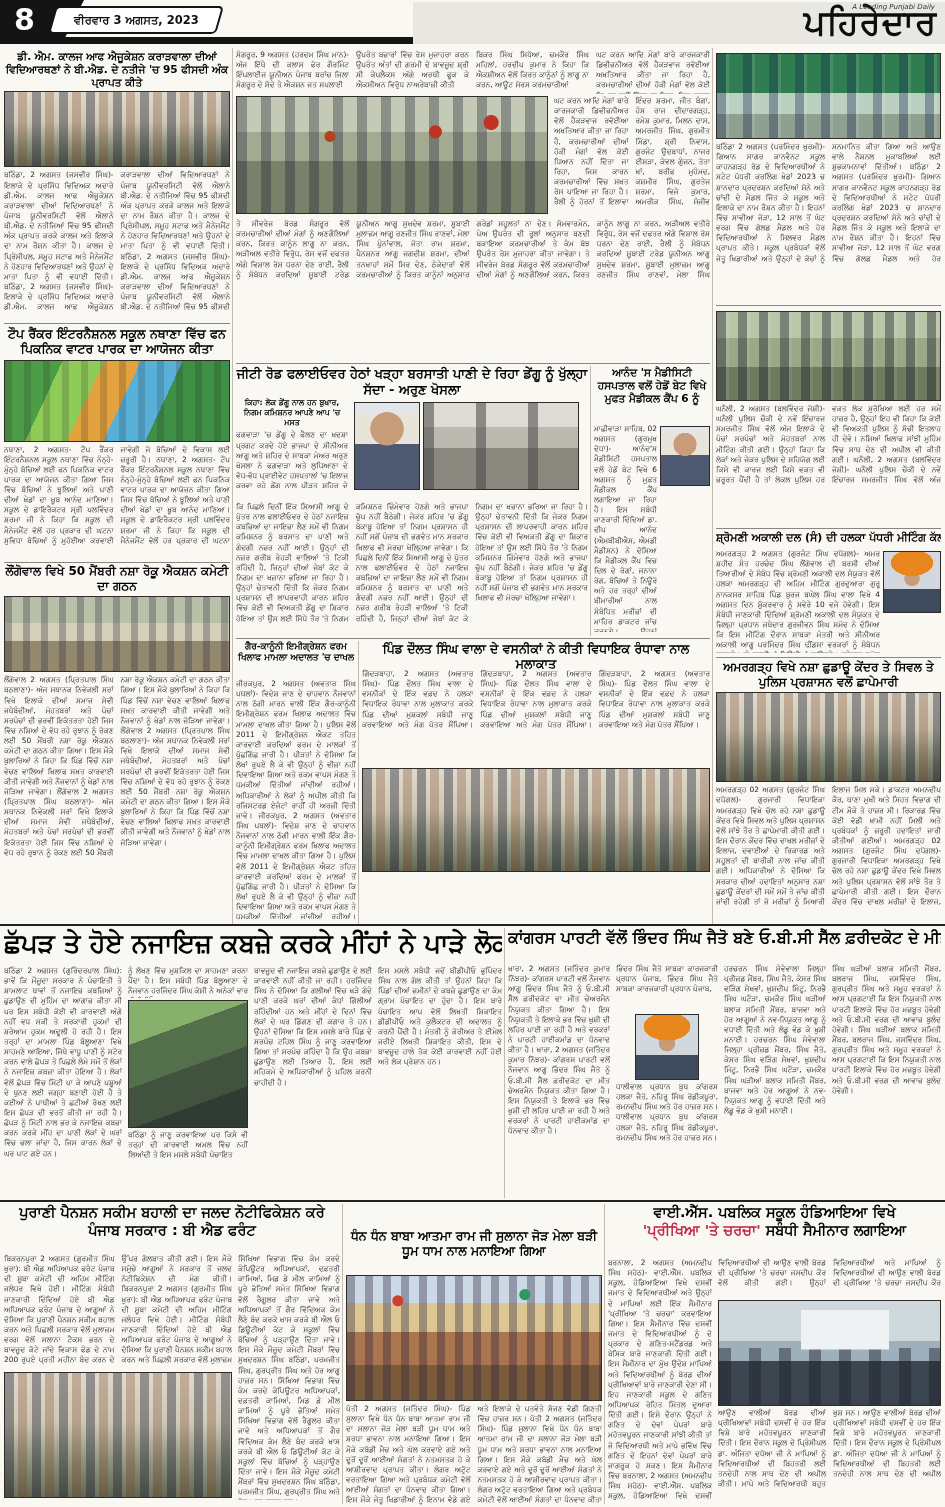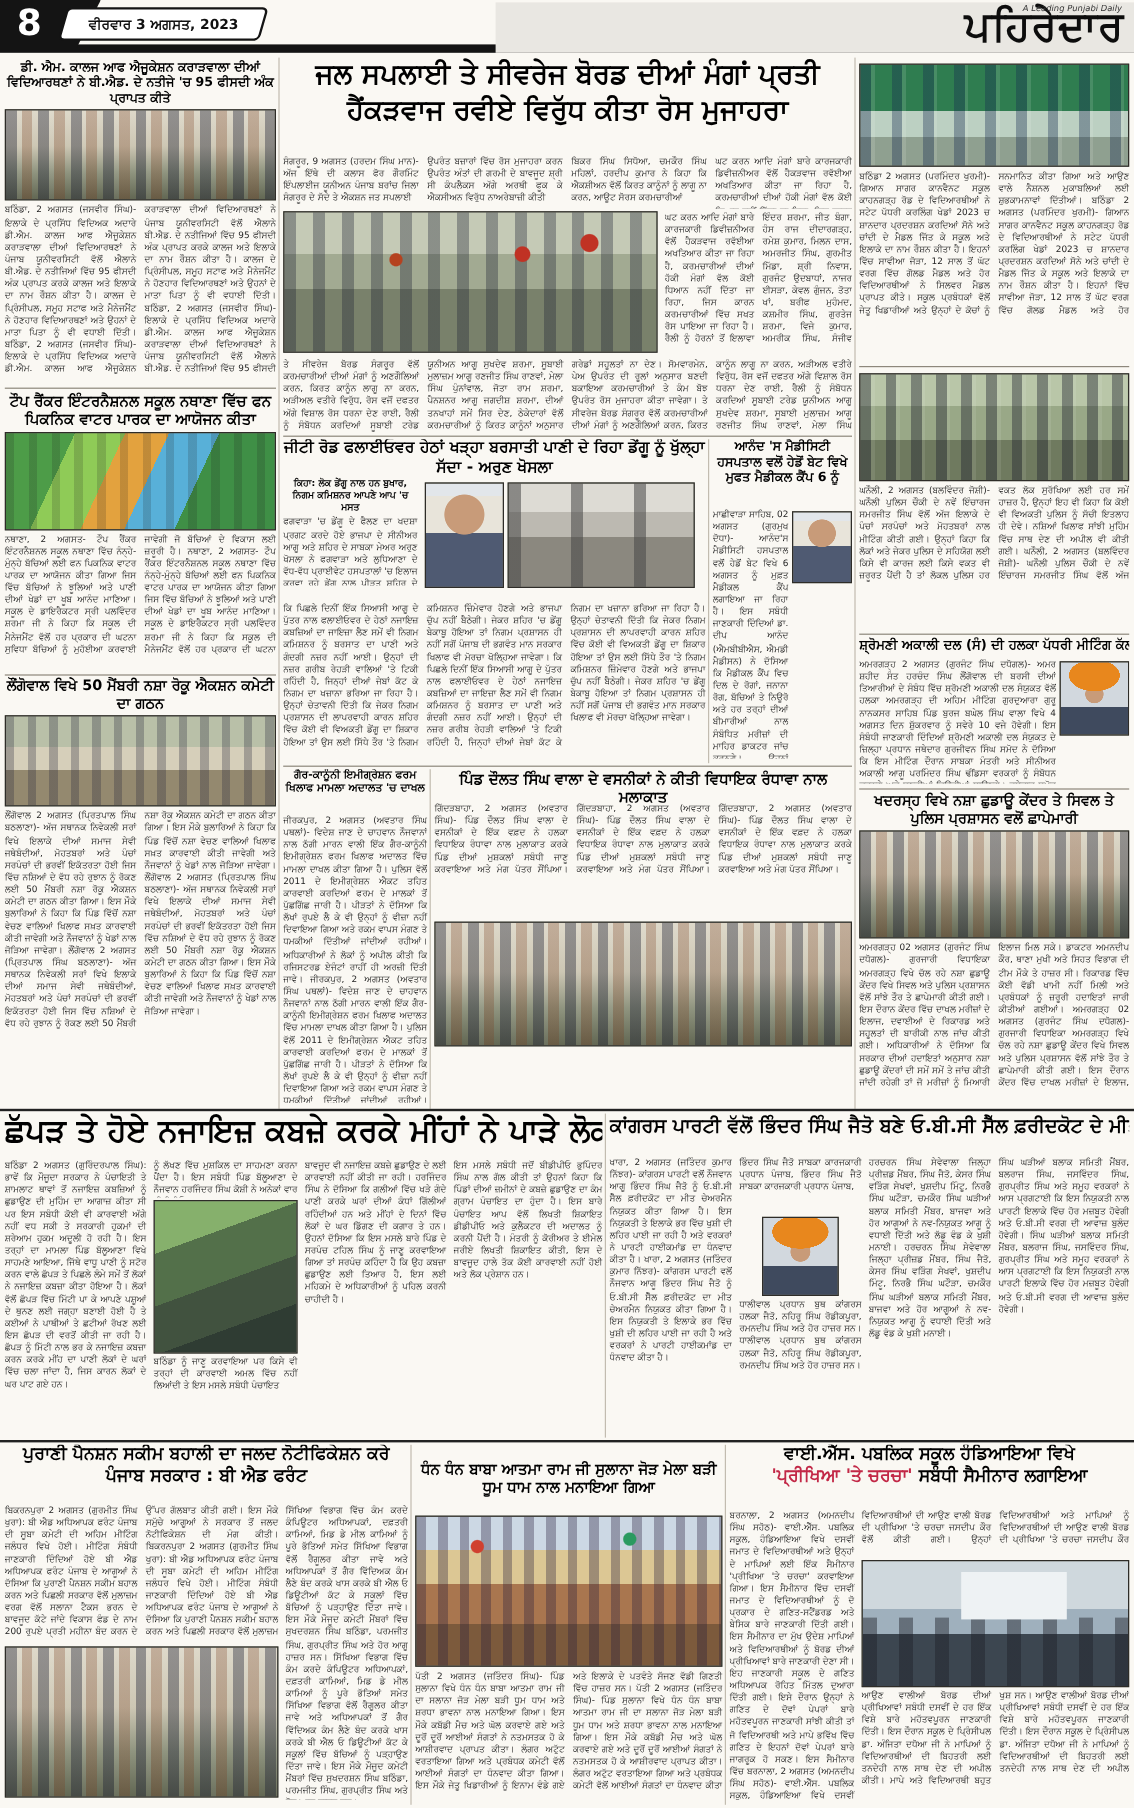--- a/index.html
+++ b/index.html
@@ -74,21 +74,20 @@
 
   <article class="a" style="left:4px;top:564px;width:226px;height:360px">
     <h2 class="h" style="font-size:12px">ਲੌਂਗੋਵਾਲ ਵਿਖੇ 50 ਮੈਂਬਰੀ ਨਸ਼ਾ ਰੋਕੂ ਐਕਸ਼ਨ ਕਮੇਟੀ ਦਾ ਗਠਨ</h2>
     <div class="ph ph-hall" style="height:76px;margin:3px 0"></div>
     <div class="bt c2" style="height:208px">ਲੌਂਗੋਵਾਲ 2 ਅਗਸਤ (ਪ੍ਰਿਤਪਾਲ ਸਿੰਘ ਬਠਲਾਣਾ)- ਅੱਜ ਸਥਾਨਕ ਨਿਵੇਕਲੀ ਸਰਾਂ ਵਿਖੇ ਇਲਾਕੇ ਦੀਆਂ ਸਮਾਜ ਸੇਵੀ ਜਥੇਬੰਦੀਆਂ, ਮੋਹਤਬਰਾਂ ਅਤੇ ਪੰਚਾਂ ਸਰਪੰਚਾਂ ਦੀ ਭਰਵੀਂ ਇਕੱਤਰਤਾ ਹੋਈ ਜਿਸ ਵਿੱਚ ਨਸ਼ਿਆਂ ਦੇ ਵੱਧ ਰਹੇ ਰੁਝਾਨ ਨੂੰ ਰੋਕਣ ਲਈ 50 ਮੈਂਬਰੀ ਨਸ਼ਾ ਰੋਕੂ ਐਕਸ਼ਨ ਕਮੇਟੀ ਦਾ ਗਠਨ ਕੀਤਾ ਗਿਆ। ਇਸ ਮੌਕੇ ਬੁਲਾਰਿਆਂ ਨੇ ਕਿਹਾ ਕਿ ਪਿੰਡ ਵਿੱਚੋਂ ਨਸ਼ਾ ਵੇਚਣ ਵਾਲਿਆਂ ਖਿਲਾਫ ਸਖ਼ਤ ਕਾਰਵਾਈ ਕੀਤੀ ਜਾਵੇਗੀ ਅਤੇ ਨੌਜਵਾਨਾਂ ਨੂੰ ਖੇਡਾਂ ਨਾਲ ਜੋੜਿਆ ਜਾਵੇਗਾ। ਲੌਂਗੋਵਾਲ 2 ਅਗਸਤ (ਪ੍ਰਿਤਪਾਲ ਸਿੰਘ ਬਠਲਾਣਾ)- ਅੱਜ ਸਥਾਨਕ ਨਿਵੇਕਲੀ ਸਰਾਂ ਵਿਖੇ ਇਲਾਕੇ ਦੀਆਂ ਸਮਾਜ ਸੇਵੀ ਜਥੇਬੰਦੀਆਂ, ਮੋਹਤਬਰਾਂ ਅਤੇ ਪੰਚਾਂ ਸਰਪੰਚਾਂ ਦੀ ਭਰਵੀਂ ਇਕੱਤਰਤਾ ਹੋਈ ਜਿਸ ਵਿੱਚ ਨਸ਼ਿਆਂ ਦੇ ਵੱਧ ਰਹੇ ਰੁਝਾਨ ਨੂੰ ਰੋਕਣ ਲਈ 50 ਮੈਂਬਰੀ ਨਸ਼ਾ ਰੋਕੂ ਐਕਸ਼ਨ ਕਮੇਟੀ ਦਾ ਗਠਨ ਕੀਤਾ ਗਿਆ। ਇਸ ਮੌਕੇ ਬੁਲਾਰਿਆਂ ਨੇ ਕਿਹਾ ਕਿ ਪਿੰਡ ਵਿੱਚੋਂ ਨਸ਼ਾ ਵੇਚਣ ਵਾਲਿਆਂ ਖਿਲਾਫ ਸਖ਼ਤ ਕਾਰਵਾਈ ਕੀਤੀ ਜਾਵੇਗੀ ਅਤੇ ਨੌਜਵਾਨਾਂ ਨੂੰ ਖੇਡਾਂ ਨਾਲ ਜੋੜਿਆ ਜਾਵੇਗਾ। ਲੌਂਗੋਵਾਲ 2 ਅਗਸਤ (ਪ੍ਰਿਤਪਾਲ ਸਿੰਘ ਬਠਲਾਣਾ)- ਅੱਜ ਸਥਾਨਕ ਨਿਵੇਕਲੀ ਸਰਾਂ ਵਿਖੇ ਇਲਾਕੇ ਦੀਆਂ ਸਮਾਜ ਸੇਵੀ ਜਥੇਬੰਦੀਆਂ, ਮੋਹਤਬਰਾਂ ਅਤੇ ਪੰਚਾਂ ਸਰਪੰਚਾਂ ਦੀ ਭਰਵੀਂ ਇਕੱਤਰਤਾ ਹੋਈ ਜਿਸ ਵਿੱਚ ਨਸ਼ਿਆਂ ਦੇ ਵੱਧ ਰਹੇ ਰੁਝਾਨ ਨੂੰ ਰੋਕਣ ਲਈ 50 ਮੈਂਬਰੀ ਨਸ਼ਾ ਰੋਕੂ ਐਕਸ਼ਨ ਕਮੇਟੀ ਦਾ ਗਠਨ ਕੀਤਾ ਗਿਆ। ਇਸ ਮੌਕੇ ਬੁਲਾਰਿਆਂ ਨੇ ਕਿਹਾ ਕਿ ਪਿੰਡ ਵਿੱਚੋਂ ਨਸ਼ਾ ਵੇਚਣ ਵਾਲਿਆਂ ਖਿਲਾਫ ਸਖ਼ਤ ਕਾਰਵਾਈ ਕੀਤੀ ਜਾਵੇਗੀ ਅਤੇ ਨੌਜਵਾਨਾਂ ਨੂੰ ਖੇਡਾਂ ਨਾਲ ਜੋੜਿਆ ਜਾਵੇਗਾ।</div>
   </article>
 
   <div class="vr" style="left:232px;top:48px;height:876px"></div>
 
   <article class="a" style="left:236px;top:48px;width:474px;height:314px">
-    <h1 class="h" style="font-size:23px;line-height:1.3;height:80px">ਜਲ ਸਪਲਾਈ ਤੇ ਸੀਵਰੇਜ ਬੋਰਡ ਦੀਆਂ ਮੰਗਾਂ ਪ੍ਰਤੀ ਹੈਂਕੜਵਾਜ ਰਵੀਏ ਵਿਰੁੱਧ ਕੀਤਾ ਰੋਸ ਮੁਜਾਹਰਾ</h1>
     <div class="row" style="height:44px;gap:7px;margin-top:2px">
       <div class="bt" style="width:113px">ਸੰਗਰੂਰ, 9 ਅਗਸਤ (ਹਰਦਮ ਸਿੰਘ ਮਾਨ)- ਅੱਜ ਇੱਥੇ ਦੀ ਕਲਾਸ ਫੋਰ ਗੌਰਮਿੰਟ ਇੰਪਲਾਈਜ ਯੂਨੀਅਨ ਪੰਜਾਬ ਬਰਾਂਚ ਜਿਲਾ ਸੰਗਰੂਰ ਦੇ ਸੱਦੇ ਤੇ ਐਕਸ਼ਨ ਜਤ ਸਪਲਾਈ</div>
       <div class="bt" style="width:113px">ਉਪਰੰਤ ਬਜ਼ਾਰਾਂ ਵਿੱਚ ਰੋਸ ਮੁਜਾਹਰਾ ਕਰਨ ਉਪਰੰਤ ਅੰਤਾਂ ਦੀ ਗਰਮੀ ਦੇ ਬਾਵਜੂਦ ਸ਼੍ਰੀ ਸੀ ਕੰਪਲੈਕਸ ਅੱਗੇ ਅਰਥੀ ਫੂਕ ਕੇ ਐਕਸੀਅਨ ਵਿਰੁੱਧ ਨਾਅਰੇਬਾਜ਼ੀ ਕੀਤੀ</div>
       <div class="bt" style="width:113px">ਬਿਕਰ ਸਿੰਘ ਸਿਧੋਆ, ਚਮਕੌਰ ਸਿੰਘ ਮਹਿਲਾਂ, ਹਰਦੀਪ ਕੁਮਾਰ ਨੇ ਕਿਹਾ ਕਿ ਐਕਸ਼ੀਅਨ ਵੱਲੋਂ ਕਿਰਤ ਕਾਨੂੰਨਾਂ ਨੂੰ ਲਾਗੂ ਨਾ ਕਰਨ, ਆਊਟ ਸੋਰਸ ਕਰਮਚਾਰੀਆਂ</div>
       <div class="bt" style="flex:1">ਘਟ ਕਰਨ ਆਦਿ ਮੰਗਾਂ ਬਾਰੇ ਕਾਰਜਕਾਰੀ ਡਿਵੀਜ਼ਨੀਅਰ ਵੱਲੋਂ ਹੈਕੜਵਾਜ ਰਵੱਈਆ ਅਖਤਿਆਰ ਕੀਤਾ ਜਾ ਰਿਹਾ ਹੈ, ਕਰਮਚਾਰੀਆਂ ਦੀਆਂ ਹੱਕੀ ਮੰਗਾਂ ਵੱਲ ਕੋਈ ਧਿਆਨ ਨਹੀਂ ਦਿੱਤਾ ਜਾ ਰਿਹਾ, ਜਿਸ ਕਾਰਨ ਕਰਮਚਾਰੀਆਂ ਵਿੱਚ ਸਖਤ ਰੋਸ ਪਾਇਆ ਜਾ ਰਿਹਾ ਹੈ। ਰੈਲੀ ਨੂੰ ਹੋਰਨਾਂ ਤੋਂ ਇਲਾਵਾ ਇੰਦਰ ਸ਼ਰਮਾ, ਜੀਤ ਬੰਗਾ, ਹੰਸ ਰਾਜ ਦੀਦਾਰਗੜ੍ਹ, ਰਮੇਸ਼ ਕੁਮਾਰ, ਮਿਲਨ ਦਾਸ, ਅਮਰਜੀਤ ਸਿੰਘ, ਗੁਰਮੀਤ ਮਿੱਡਾ, ਸ਼੍ਰੀ ਨਿਵਾਸ, ਗੁਰਜੰਟ ਉਦਬਾਧਾਂ, ਨਾਜਰ ਈਸੜਾ, ਕੇਵਲ ਗੁੰਜਨ, ਤੋਤਾ ਖਾਂ, ਬਰੀਫ ਮੁਹੰਮਦ, ਕਸ਼ਮੀਰ ਸਿੰਘ, ਗੁਰਤੇਜ ਸ਼ਰਮਾ, ਵਿਜੇ ਕੁਮਾਰ, ਅਮਰੀਕ ਸਿੰਘ, ਸੰਜੀਵ ਕੁਮਾਰ ਸੋਨੂ, ਰਾਮ ਅਵਤਾਰ, ਨਰਾਇਣ ਦੱਤ, ਕੁਲਦੀਪ ਸਿੰਘ, ਭਗਵਾਨ ਸਿੰਘ, ਮੰਡੀ ਬੋਰਡ, ਟੋਨੀ ਨੇ ਕਿਹਾ ਕਿ ਜੇਕਰ 7/8/2023 ਤੱਕ ਮੰਗਾਂ ਦਾ ਨਿਪਟਾਰਾ ਨਾ ਕੀਤਾ ਗਿਆ ਤਾਂ 8/8/2023 ਨੂੰ ਮੁੜ ਐਕਸੀਅਨ ਦੇ ਦਫ਼ਤਰ ਅੱਗੇ ਕੰਮ ਧਰਨਾ ਅਤੇ ਰੈਲੀ ਕਰਨ ਉਪਰੰਤ ਰੋਸ ਮੁਜਾਹਰਾ ਕੀਤਾ ਜਾਵੇਗਾ।</div>
     </div>
     <div class="row" style="height:120px;margin-top:2px">
       <div class="ph ph-protest" style="width:312px;height:118px"></div>
       <div class="bt c2" style="flex:1;margin-left:6px">ਘਟ ਕਰਨ ਆਦਿ ਮੰਗਾਂ ਬਾਰੇ ਕਾਰਜਕਾਰੀ ਡਿਵੀਜ਼ਨੀਅਰ ਵੱਲੋਂ ਹੈਕੜਵਾਜ ਰਵੱਈਆ ਅਖਤਿਆਰ ਕੀਤਾ ਜਾ ਰਿਹਾ ਹੈ, ਕਰਮਚਾਰੀਆਂ ਦੀਆਂ ਹੱਕੀ ਮੰਗਾਂ ਵੱਲ ਕੋਈ ਧਿਆਨ ਨਹੀਂ ਦਿੱਤਾ ਜਾ ਰਿਹਾ, ਜਿਸ ਕਾਰਨ ਕਰਮਚਾਰੀਆਂ ਵਿੱਚ ਸਖਤ ਰੋਸ ਪਾਇਆ ਜਾ ਰਿਹਾ ਹੈ। ਰੈਲੀ ਨੂੰ ਹੋਰਨਾਂ ਤੋਂ ਇਲਾਵਾ ਇੰਦਰ ਸ਼ਰਮਾ, ਜੀਤ ਬੰਗਾ, ਹੰਸ ਰਾਜ ਦੀਦਾਰਗੜ੍ਹ, ਰਮੇਸ਼ ਕੁਮਾਰ, ਮਿਲਨ ਦਾਸ, ਅਮਰਜੀਤ ਸਿੰਘ, ਗੁਰਮੀਤ ਮਿੱਡਾ, ਸ਼੍ਰੀ ਨਿਵਾਸ, ਗੁਰਜੰਟ ਉਦਬਾਧਾਂ, ਨਾਜਰ ਈਸੜਾ, ਕੇਵਲ ਗੁੰਜਨ, ਤੋਤਾ ਖਾਂ, ਬਰੀਫ ਮੁਹੰਮਦ, ਕਸ਼ਮੀਰ ਸਿੰਘ, ਗੁਰਤੇਜ ਸ਼ਰਮਾ, ਵਿਜੇ ਕੁਮਾਰ, ਅਮਰੀਕ ਸਿੰਘ, ਸੰਜੀਵ ਕੁਮਾਰ ਸੋਨੂ, ਰਾਮ ਅਵਤਾਰ, ਨਰਾਇਣ ਦੱਤ, ਕੁਲਦੀਪ ਸਿੰਘ, ਭਗਵਾਨ ਸਿੰਘ, ਮੰਡੀ ਬੋਰਡ, ਟੋਨੀ ਨੇ ਕਿਹਾ ਕਿ ਜੇਕਰ 7/8/2023 ਤੱਕ ਮੰਗਾਂ ਦਾ ਨਿਪਟਾਰਾ ਨਾ ਕੀਤਾ ਗਿਆ ਤਾਂ 8/8/2023 ਨੂੰ ਮੁੜ ਐਕਸੀਅਨ ਦੇ ਦਫ਼ਤਰ ਅੱਗੇ ਕੰਮ ਧਰਨਾ ਅਤੇ ਰੈਲੀ ਕਰਨ ਉਪਰੰਤ ਰੋਸ ਮੁਜਾਹਰਾ ਕੀਤਾ ਜਾਵੇਗਾ। ਘਟ ਕਰਨ ਆਦਿ ਮੰਗਾਂ ਬਾਰੇ ਕਾਰਜਕਾਰੀ ਡਿਵੀਜ਼ਨੀਅਰ ਵੱਲੋਂ ਹੈਕੜਵਾਜ ਰਵੱਈਆ ਅਖਤਿਆਰ ਕੀਤਾ ਜਾ ਰਿਹਾ ਹੈ, ਕਰਮਚਾਰੀਆਂ ਦੀਆਂ ਹੱਕੀ ਮੰਗਾਂ ਵੱਲ ਕੋਈ ਧਿਆਨ ਨਹੀਂ ਦਿੱਤਾ ਜਾ ਰਿਹਾ, ਜਿਸ ਕਾਰਨ ਕਰਮਚਾਰੀਆਂ ਵਿੱਚ ਸਖਤ ਰੋਸ ਪਾਇਆ ਜਾ ਰਿਹਾ ਹੈ। ਰੈਲੀ ਨੂੰ ਹੋਰਨਾਂ ਤੋਂ ਇਲਾਵਾ ਇੰਦਰ ਸ਼ਰਮਾ, ਜੀਤ ਬੰਗਾ, ਹੰਸ ਰਾਜ ਦੀਦਾਰਗੜ੍ਹ, ਰਮੇਸ਼ ਕੁਮਾਰ, ਮਿਲਨ ਦਾਸ, ਅਮਰਜੀਤ ਸਿੰਘ, ਗੁਰਮੀਤ ਮਿੱਡਾ, ਸ਼੍ਰੀ ਨਿਵਾਸ, ਗੁਰਜੰਟ ਉਦਬਾਧਾਂ, ਨਾਜਰ ਈਸੜਾ, ਕੇਵਲ ਗੁੰਜਨ, ਤੋਤਾ ਖਾਂ, ਬਰੀਫ ਮੁਹੰਮਦ, ਕਸ਼ਮੀਰ ਸਿੰਘ, ਗੁਰਤੇਜ ਸ਼ਰਮਾ, ਵਿਜੇ ਕੁਮਾਰ, ਅਮਰੀਕ ਸਿੰਘ, ਸੰਜੀਵ ਕੁਮਾਰ ਸੋਨੂ, ਰਾਮ ਅਵਤਾਰ, ਨਰਾਇਣ ਦੱਤ, ਕੁਲਦੀਪ ਸਿੰਘ, ਭਗਵਾਨ ਸਿੰਘ, ਮੰਡੀ ਬੋਰਡ, ਟੋਨੀ ਨੇ ਕਿਹਾ ਕਿ ਜੇਕਰ 7/8/2023 ਤੱਕ ਮੰਗਾਂ ਦਾ ਨਿਪਟਾਰਾ ਨਾ ਕੀਤਾ ਗਿਆ ਤਾਂ 8/8/2023 ਨੂੰ ਮੁੜ ਐਕਸੀਅਨ ਦੇ ਦਫ਼ਤਰ ਅੱਗੇ ਕੰਮ ਧਰਨਾ ਅਤੇ ਰੈਲੀ ਕਰਨ ਉਪਰੰਤ ਰੋਸ ਮੁਜਾਹਰਾ ਕੀਤਾ ਜਾਵੇਗਾ।</div>
     </div>
@@ -152,21 +151,21 @@
   <article class="a" style="left:716px;top:531px;width:225px;height:124px">
     <h2 class="h" style="font-size:11px;height:18px;white-space:nowrap">ਸ਼੍ਰੋਮਣੀ ਅਕਾਲੀ ਦਲ (ਸੰ) ਦੀ ਹਲਕਾ ਪੱਧਰੀ ਮੀਟਿੰਗ ਕੱਲ੍ਹ</h2>
     <div style="height:104px;overflow:hidden">
       <div class="ph ph-port2" style="float:right;width:58px;height:62px;margin:2px 0 2px 3px"></div>
       <div class="bt" style="height:104px">ਅਮਰਗੜ੍ਹ 2 ਅਗਸਤ (ਗੁਰਜੰਟ ਸਿੰਘ ਦਧੋਗਲ)- ਅਮਰ ਸ਼ਹੀਦ ਸੰਤ ਹਰਚੰਦ ਸਿੰਘ ਲੌਂਗੋਵਾਲ ਦੀ ਬਰਸੀ ਦੀਆਂ ਤਿਆਰੀਆਂ ਦੇ ਸੰਬੰਧ ਵਿੱਚ ਸ਼੍ਰੋਮਣੀ ਅਕਾਲੀ ਦਲ ਸੰਯੁਕਤ ਵੱਲੋਂ ਹਲਕਾ ਅਮਰਗੜ੍ਹ ਦੀ ਅਹਿਮ ਮੀਟਿੰਗ ਗੁਰਦੁਆਰਾ ਗੁਰੂ ਨਾਨਕਸਰ ਸਾਹਿਬ ਪਿੰਡ ਬੁਰਜ ਬਘੇਲ ਸਿੰਘ ਵਾਲਾ ਵਿਖੇ 4 ਅਗਸਤ ਦਿਨ ਸ਼ੁੱਕਰਵਾਰ ਨੂੰ ਸਵੇਰੇ 10 ਵਜੇ ਹੋਵੇਗੀ। ਇਸ ਸੰਬੰਧੀ ਜਾਣਕਾਰੀ ਦਿੰਦਿਆਂ ਸ਼੍ਰੋਮਣੀ ਅਕਾਲੀ ਦਲ ਸੰਯੁਕਤ ਦੇ ਜ਼ਿਲ੍ਹਾ ਪ੍ਰਧਾਨ ਜਥੇਦਾਰ ਗੁਰਜੀਵਨ ਸਿੰਘ ਸਮੋਦ ਨੇ ਦੱਸਿਆ ਕਿ ਇਸ ਮੀਟਿੰਗ ਦੌਰਾਨ ਸਾਬਕਾ ਮੰਤਰੀ ਅਤੇ ਸੀਨੀਅਰ ਅਕਾਲੀ ਆਗੂ ਪਰਮਿੰਦਰ ਸਿੰਘ ਢੀਂਡਸਾ ਵਰਕਰਾਂ ਨੂੰ ਸੰਬੋਧਨ ਕਰਨਗੇ ਅਤੇ ਬਣਦੀਆਂ ਡਿਊਟੀਆਂ ਲਾਉਣਗੇ। ਜਥੇਦਾਰ ਸਮੋਦ ਨੇ ਆਖਿਆ ਕਿ ਸੰਤ ਲੌਂਗੋਵਾਲ ਦੀ ਬਰਸੀ ਉੱਤੇ ਪਹੁੰਚਣ ਲਈ ਹਲਕਾ ਅਮਰਗੜ੍ਹ ਅਤੇ ਹਲਕਾ ਮਲੇਰਕੋਟਲਾ ਤੋਂ ਵੱਡੀ ਤਾਦਾਦ ਵਿੱਚ ਵਰਕਰ ਰਵਾਨਾ ਹੋਣਗੇ।</div>
     </div>
   </article>
   <div class="hr" style="left:716px;top:657px;width:225px"></div>
 
   <article class="a" style="left:716px;top:660px;width:225px;height:262px">
-    <h2 class="h" style="font-size:12px">ਖਦਰਸ੍ਹ ਵਿਖੇ ਨਸ਼ਾ ਛੁਡਾਊ ਕੇਂਦਰ ਤੇ ਸਿਵਲ ਤੇ ਪੁਲਿਸ ਪ੍ਰਸ਼ਾਸਨ ਵਲੋਂ ਛਾਪੇਮਾਰੀ</h2>
+    <h2 class="h" style="font-size:12px">ਅਮਰਗੜ੍ਹ ਵਿਖੇ ਨਸ਼ਾ ਛੁਡਾਊ ਕੇਂਦਰ ਤੇ ਸਿਵਲ ਤੇ ਪੁਲਿਸ ਪ੍ਰਸ਼ਾਸਨ ਵਲੋਂ ਛਾਪੇਮਾਰੀ</h2>
     <div class="ph ph-grp" style="height:90px;margin:3px 0"></div>
     <div class="bt c2" style="height:122px">ਅਮਰਗੜ੍ਹ 02 ਅਗਸਤ (ਗੁਰਜੰਟ ਸਿੰਘ ਦਧੋਗਲ)- ਗੁਰਜਾਰੀ ਵਿਧਾਇਕਾ ਅਮਰਗੜ੍ਹ ਵਿਖੇ ਚੱਲ ਰਹੇ ਨਸ਼ਾ ਛੁਡਾਊ ਕੇਂਦਰ ਵਿਖੇ ਸਿਵਲ ਅਤੇ ਪੁਲਿਸ ਪ੍ਰਸ਼ਾਸਨ ਵੱਲੋਂ ਸਾਂਝੇ ਤੌਰ ਤੇ ਛਾਪੇਮਾਰੀ ਕੀਤੀ ਗਈ। ਇਸ ਦੌਰਾਨ ਕੇਂਦਰ ਵਿੱਚ ਦਾਖਲ ਮਰੀਜ਼ਾਂ ਦੇ ਇਲਾਜ, ਦਵਾਈਆਂ ਦੇ ਰਿਕਾਰਡ ਅਤੇ ਸਹੂਲਤਾਂ ਦੀ ਬਾਰੀਕੀ ਨਾਲ ਜਾਂਚ ਕੀਤੀ ਗਈ। ਅਧਿਕਾਰੀਆਂ ਨੇ ਦੱਸਿਆ ਕਿ ਸਰਕਾਰ ਦੀਆਂ ਹਦਾਇਤਾਂ ਅਨੁਸਾਰ ਨਸ਼ਾ ਛੁਡਾਊ ਕੇਂਦਰਾਂ ਦੀ ਸਮੇਂ ਸਮੇਂ ਤੇ ਜਾਂਚ ਕੀਤੀ ਜਾਂਦੀ ਰਹੇਗੀ ਤਾਂ ਜੋ ਮਰੀਜ਼ਾਂ ਨੂੰ ਮਿਆਰੀ ਇਲਾਜ ਮਿਲ ਸਕੇ। ਡਾਕਟਰ ਅਮਨਦੀਪ ਕੌਰ, ਥਾਣਾ ਮੁਖੀ ਅਤੇ ਸਿਹਤ ਵਿਭਾਗ ਦੀ ਟੀਮ ਮੌਕੇ ਤੇ ਹਾਜ਼ਰ ਸੀ। ਰਿਕਾਰਡ ਵਿੱਚ ਕੋਈ ਵੱਡੀ ਖਾਮੀ ਨਹੀਂ ਮਿਲੀ ਅਤੇ ਪ੍ਰਬੰਧਕਾਂ ਨੂੰ ਜ਼ਰੂਰੀ ਹਦਾਇਤਾਂ ਜਾਰੀ ਕੀਤੀਆਂ ਗਈਆਂ। ਅਮਰਗੜ੍ਹ 02 ਅਗਸਤ (ਗੁਰਜੰਟ ਸਿੰਘ ਦਧੋਗਲ)- ਗੁਰਜਾਰੀ ਵਿਧਾਇਕਾ ਅਮਰਗੜ੍ਹ ਵਿਖੇ ਚੱਲ ਰਹੇ ਨਸ਼ਾ ਛੁਡਾਊ ਕੇਂਦਰ ਵਿਖੇ ਸਿਵਲ ਅਤੇ ਪੁਲਿਸ ਪ੍ਰਸ਼ਾਸਨ ਵੱਲੋਂ ਸਾਂਝੇ ਤੌਰ ਤੇ ਛਾਪੇਮਾਰੀ ਕੀਤੀ ਗਈ। ਇਸ ਦੌਰਾਨ ਕੇਂਦਰ ਵਿੱਚ ਦਾਖਲ ਮਰੀਜ਼ਾਂ ਦੇ ਇਲਾਜ, ਦਵਾਈਆਂ ਦੇ ਰਿਕਾਰਡ ਅਤੇ ਸਹੂਲਤਾਂ ਦੀ ਬਾਰੀਕੀ ਨਾਲ ਜਾਂਚ ਕੀਤੀ ਗਈ। ਅਧਿਕਾਰੀਆਂ ਨੇ ਦੱਸਿਆ ਕਿ ਸਰਕਾਰ ਦੀਆਂ ਹਦਾਇਤਾਂ ਅਨੁਸਾਰ ਨਸ਼ਾ ਛੁਡਾਊ ਕੇਂਦਰਾਂ ਦੀ ਸਮੇਂ ਸਮੇਂ ਤੇ ਜਾਂਚ ਕੀਤੀ ਜਾਂਦੀ ਰਹੇਗੀ ਤਾਂ ਜੋ ਮਰੀਜ਼ਾਂ ਨੂੰ ਮਿਆਰੀ ਇਲਾਜ ਮਿਲ ਸਕੇ। ਡਾਕਟਰ ਅਮਨਦੀਪ ਕੌਰ, ਥਾਣਾ ਮੁਖੀ ਅਤੇ ਸਿਹਤ ਵਿਭਾਗ ਦੀ ਟੀਮ ਮੌਕੇ ਤੇ ਹਾਜ਼ਰ ਸੀ। ਰਿਕਾਰਡ ਵਿੱਚ ਕੋਈ ਵੱਡੀ ਖਾਮੀ ਨਹੀਂ ਮਿਲੀ ਅਤੇ ਪ੍ਰਬੰਧਕਾਂ ਨੂੰ ਜ਼ਰੂਰੀ ਹਦਾਇਤਾਂ ਜਾਰੀ ਕੀਤੀਆਂ ਗਈਆਂ।</div>
   </article>
 
   <div class="hr2" style="left:0;top:924px;width:945px"></div>
 
   <article class="a" style="left:4px;top:928px;width:498px;height:270px">
     <h1 class="h" style="font-size:26px;height:34px;white-space:nowrap">ਛੱਪੜ ਤੇ ਹੋਏ ਨਜਾਇਜ਼ ਕਬਜ਼ੇ ਕਰਕੇ ਮੀਂਹਾਂ ਨੇ ਪਾੜੇ ਲੋਕਾਂ ਦੇ ਘਰ</h1>
     <div class="row" style="height:206px;margin-top:4px;gap:6px">
       <div class="bt" style="width:118px">ਬਠਿੰਡਾ 2 ਅਗਸਤ (ਗੁਰਿੰਦਰਪਾਲ ਸਿੰਘ): ਭਾਵੇਂ ਕਿ ਮੌਜੂਦਾ ਸਰਕਾਰ ਨੇ ਪੰਚਾਇਤੀ ਤੇ ਸ਼ਾਮਲਾਟ ਥਾਵਾਂ ਤੋਂ ਨਜਾਇਜ਼ ਕਬਜ਼ਿਆਂ ਨੂੰ ਛੁਡਾਉਣ ਦੀ ਮੁਹਿੰਮ ਦਾ ਆਗਾਜ਼ ਕੀਤਾ ਸੀ ਪਰ ਇਸ ਸਬੰਧੀ ਕੋਈ ਵੀ ਕਾਰਵਾਈ ਅੱਗੇ ਨਹੀਂ ਵਧ ਸਕੀ ਤੇ ਸਰਕਾਰੀ ਹੁਕਮਾਂ ਦੀ ਸ਼ਰੇਆਮ ਹੁਕਮ ਅਦੂਲੀ ਹੋ ਰਹੀ ਹੈ। ਇਸ ਤਰ੍ਹਾਂ ਦਾ ਮਾਮਲਾ ਪਿੰਡ ਬੱਲੂਆਣਾ ਵਿਖੇ ਸਾਹਮਣੇ ਆਇਆ, ਜਿੱਥੇ ਵਾਧੂ ਪਾਣੀ ਨੂੰ ਸਟੋਰ ਕਰਨ ਵਾਲੇ ਛੱਪੜ ਤੇ ਪਿਛਲੇ ਲੰਮੇ ਸਮੇਂ ਤੋਂ ਲੋਕਾਂ ਨੇ ਨਜਾਇਜ਼ ਕਬਜ਼ਾ ਕੀਤਾ ਹੋਇਆ ਹੈ। ਲੋਕਾਂ ਵੱਲੋਂ ਛੱਪੜ ਵਿੱਚ ਮਿੱਟੀ ਪਾ ਕੇ ਆਪਣੇ ਪਸ਼ੂਆਂ ਦੇ ਥੁਨਣ ਲਈ ਜਗ੍ਹਾ ਬਣਾਈ ਹੋਈ ਹੈ ਤੇ ਕਈਆਂ ਨੇ ਪਾਥੀਆਂ ਤੇ ਛਟੀਆਂ ਰੱਖਣ ਲਈ ਇਸ ਛੱਪੜ ਦੀ ਵਰਤੋਂ ਕੀਤੀ ਜਾ ਰਹੀ ਹੈ। ਛੱਪੜ ਨੂੰ ਮਿੱਟੀ ਨਾਲ ਭਰ ਕੇ ਨਜਾਇਜ਼ ਕਬਜ਼ਾ ਕਰਨ ਕਰਕੇ ਮੀਂਹ ਦਾ ਪਾਣੀ ਲੋਕਾਂ ਦੇ ਘਰਾਂ ਵਿੱਚ ਚਲਾ ਜਾਂਦਾ ਹੈ, ਜਿਸ ਕਾਰਨ ਲੋਕਾਂ ਦੇ ਘਰ ਪਾਟ ਗਏ ਹਨ।</div>
@@ -203,21 +202,21 @@
       <div style="width:228px">
         <div class="bt c2" style="height:114px">ਬਿਕਰਨਪੁਰਾ 2 ਅਗਸਤ (ਗੁਰਮੀਤ ਸਿੰਘ ਖੁਰਾ): ਬੀ ਐਡ ਅਧਿਆਪਕ ਫਰੰਟ ਪੰਜਾਬ ਦੀ ਸੂਬਾ ਕਮੇਟੀ ਦੀ ਅਹਿਮ ਮੀਟਿੰਗ ਜਲੰਧਰ ਵਿਖੇ ਹੋਈ। ਮੀਟਿੰਗ ਸੰਬੰਧੀ ਜਾਣਕਾਰੀ ਦਿੰਦਿਆਂ ਹੋਏ ਬੀ ਐਡ ਅਧਿਆਪਕ ਫਰੰਟ ਪੰਜਾਬ ਦੇ ਆਗੂਆਂ ਨੇ ਦੱਸਿਆ ਕਿ ਪੁਰਾਣੀ ਪੈਨਸ਼ਨ ਸਕੀਮ ਬਹਾਲ ਕਰਨ ਅਤੇ ਪਿਛਲੀ ਸਰਕਾਰ ਵੱਲੋਂ ਮੁਲਾਜ਼ਮ ਵਰਗ ਵੱਲੋਂ ਸਲਾਨਾ ਟੈਕਸ ਭਰਨ ਦੇ ਬਾਵਜੂਦ ਕੱਟੇ ਜਾਂਦੇ ਵਿਕਾਸ ਫੰਡ ਦੇ ਨਾਮ 200 ਰੁਪਏ ਪ੍ਰਤੀ ਮਹੀਨਾ ਬੰਦ ਕਰਨ ਦੇ ਉੱਪਰ ਗੱਲਬਾਤ ਕੀਤੀ ਗਈ। ਇਸ ਮੌਕੇ ਸਮੁੱਚੇ ਆਗੂਆਂ ਨੇ ਸਰਕਾਰ ਤੋਂ ਜਲਦ ਨੋਟੀਫਿਕੇਸ਼ਨ ਦੀ ਮੰਗ ਕੀਤੀ। ਬਿਕਰਨਪੁਰਾ 2 ਅਗਸਤ (ਗੁਰਮੀਤ ਸਿੰਘ ਖੁਰਾ): ਬੀ ਐਡ ਅਧਿਆਪਕ ਫਰੰਟ ਪੰਜਾਬ ਦੀ ਸੂਬਾ ਕਮੇਟੀ ਦੀ ਅਹਿਮ ਮੀਟਿੰਗ ਜਲੰਧਰ ਵਿਖੇ ਹੋਈ। ਮੀਟਿੰਗ ਸੰਬੰਧੀ ਜਾਣਕਾਰੀ ਦਿੰਦਿਆਂ ਹੋਏ ਬੀ ਐਡ ਅਧਿਆਪਕ ਫਰੰਟ ਪੰਜਾਬ ਦੇ ਆਗੂਆਂ ਨੇ ਦੱਸਿਆ ਕਿ ਪੁਰਾਣੀ ਪੈਨਸ਼ਨ ਸਕੀਮ ਬਹਾਲ ਕਰਨ ਅਤੇ ਪਿਛਲੀ ਸਰਕਾਰ ਵੱਲੋਂ ਮੁਲਾਜ਼ਮ ਵਰਗ ਵੱਲੋਂ ਸਲਾਨਾ ਟੈਕਸ ਭਰਨ ਦੇ ਬਾਵਜੂਦ ਕੱਟੇ ਜਾਂਦੇ ਵਿਕਾਸ ਫੰਡ ਦੇ ਨਾਮ 200 ਰੁਪਏ ਪ੍ਰਤੀ ਮਹੀਨਾ ਬੰਦ ਕਰਨ ਦੇ ਉੱਪਰ ਗੱਲਬਾਤ ਕੀਤੀ ਗਈ। ਇਸ ਮੌਕੇ ਸਮੁੱਚੇ ਆਗੂਆਂ ਨੇ ਸਰਕਾਰ ਤੋਂ ਜਲਦ ਨੋਟੀਫਿਕੇਸ਼ਨ ਦੀ ਮੰਗ ਕੀਤੀ।</div>
         <div class="ph ph-grp" style="height:126px;margin-top:4px"></div>
       </div>
       <div class="bt" style="flex:1">ਸਿੱਖਿਆ ਵਿਭਾਗ ਵਿੱਚ ਕੰਮ ਕਰਦੇ ਕੰਪਿਊਟਰ ਅਧਿਆਪਕਾਂ, ਦਫ਼ਤਰੀ ਕਾਮਿਆਂ, ਮਿਡ ਡੇ ਮੀਲ ਕਾਮਿਆਂ ਨੂੰ ਪੂਰੇ ਭੱਤਿਆਂ ਸਮੇਤ ਸਿੱਖਿਆ ਵਿਭਾਗ ਵੱਲੋਂ ਰੈਗੂਲਰ ਕੀਤਾ ਜਾਵੇ ਅਤੇ ਅਧਿਆਪਕਾਂ ਤੋਂ ਗੈਰ ਵਿੱਦਿਅਕ ਕੰਮ ਲੈਣੇ ਬੰਦ ਕਰਕੇ ਖਾਸ ਕਰਕੇ ਬੀ ਐਲ ਓ ਡਿਊਟੀਆਂ ਕੱਟ ਕੇ ਸਕੂਲਾਂ ਵਿੱਚ ਬੱਚਿਆਂ ਨੂੰ ਪੜ੍ਹਾਉਣ ਦਿੱਤਾ ਜਾਵੇ। ਇਸ ਮੌਕੇ ਮੌਜੂਦ ਕਮੇਟੀ ਮੈਂਬਰਾਂ ਵਿੱਚ ਸੁਖਦਰਸ਼ਨ ਸਿੰਘ ਬਠਿੰਡਾ, ਪਰਮਜੀਤ ਸਿੰਘ, ਗੁਰਪ੍ਰੀਤ ਸਿੰਘ ਅਤੇ ਹੋਰ ਆਗੂ ਹਾਜ਼ਰ ਸਨ। ਸਿੱਖਿਆ ਵਿਭਾਗ ਵਿੱਚ ਕੰਮ ਕਰਦੇ ਕੰਪਿਊਟਰ ਅਧਿਆਪਕਾਂ, ਦਫ਼ਤਰੀ ਕਾਮਿਆਂ, ਮਿਡ ਡੇ ਮੀਲ ਕਾਮਿਆਂ ਨੂੰ ਪੂਰੇ ਭੱਤਿਆਂ ਸਮੇਤ ਸਿੱਖਿਆ ਵਿਭਾਗ ਵੱਲੋਂ ਰੈਗੂਲਰ ਕੀਤਾ ਜਾਵੇ ਅਤੇ ਅਧਿਆਪਕਾਂ ਤੋਂ ਗੈਰ ਵਿੱਦਿਅਕ ਕੰਮ ਲੈਣੇ ਬੰਦ ਕਰਕੇ ਖਾਸ ਕਰਕੇ ਬੀ ਐਲ ਓ ਡਿਊਟੀਆਂ ਕੱਟ ਕੇ ਸਕੂਲਾਂ ਵਿੱਚ ਬੱਚਿਆਂ ਨੂੰ ਪੜ੍ਹਾਉਣ ਦਿੱਤਾ ਜਾਵੇ। ਇਸ ਮੌਕੇ ਮੌਜੂਦ ਕਮੇਟੀ ਮੈਂਬਰਾਂ ਵਿੱਚ ਸੁਖਦਰਸ਼ਨ ਸਿੰਘ ਬਠਿੰਡਾ, ਪਰਮਜੀਤ ਸਿੰਘ, ਗੁਰਪ੍ਰੀਤ ਸਿੰਘ ਅਤੇ ਹੋਰ ਆਗੂ ਹਾਜ਼ਰ ਸਨ।</div>
     </div>
   </article>
   <div class="vr" style="left:342px;top:1204px;height:300px"></div>
 
   <article class="a" style="left:346px;top:1204px;width:256px;height:300px">
-    <h2 class="h" style="font-size:12.5px;height:44px;margin-top:12px">ਧੰਨ ਧੰਨ ਬਾਬਾ ਆਤਮਾ ਰਾਮ ਜੀ ਸੁਲਾਨਾ ਜੋੜ ਮੇਲਾ ਬੜੀ ਧੂਮ ਧਾਮ ਨਾਲ ਮਨਾਇਆ ਗਿਆ</h2>
+    <h2 class="h" style="font-size:12.5px;height:44px;margin-top:24px">ਧੰਨ ਧੰਨ ਬਾਬਾ ਆਤਮਾ ਰਾਮ ਜੀ ਸੁਲਾਨਾ ਜੋੜ ਮੇਲਾ ਬੜੀ ਧੂਮ ਧਾਮ ਨਾਲ ਮਨਾਇਆ ਗਿਆ</h2>
     <div class="ph ph-fest" style="height:126px;margin:3px 0"></div>
     <div class="bt c2" style="height:108px">ਪੱਤੀ 2 ਅਗਸਤ (ਜਤਿੰਦਰ ਸਿੰਘ)- ਪਿੰਡ ਸੁਲਾਨਾ ਵਿਖੇ ਧੰਨ ਧੰਨ ਬਾਬਾ ਆਤਮਾ ਰਾਮ ਜੀ ਦਾ ਸਲਾਨਾ ਜੋੜ ਮੇਲਾ ਬੜੀ ਧੂਮ ਧਾਮ ਅਤੇ ਸ਼ਰਧਾ ਭਾਵਨਾ ਨਾਲ ਮਨਾਇਆ ਗਿਆ। ਇਸ ਮੌਕੇ ਕਬੱਡੀ ਮੈਚ ਅਤੇ ਘੋਲ ਕਰਵਾਏ ਗਏ ਅਤੇ ਦੂਰੋਂ ਦੂਰੋਂ ਆਈਆਂ ਸੰਗਤਾਂ ਨੇ ਨਤਮਸਤਕ ਹੋ ਕੇ ਆਸ਼ੀਰਵਾਦ ਪ੍ਰਾਪਤ ਕੀਤਾ। ਲੰਗਰ ਅਟੁੱਟ ਵਰਤਾਇਆ ਗਿਆ ਅਤੇ ਪ੍ਰਬੰਧਕ ਕਮੇਟੀ ਵੱਲੋਂ ਆਈਆਂ ਸੰਗਤਾਂ ਦਾ ਧੰਨਵਾਦ ਕੀਤਾ ਗਿਆ। ਇਸ ਮੌਕੇ ਜੇਤੂ ਖਿਡਾਰੀਆਂ ਨੂੰ ਇਨਾਮ ਵੰਡੇ ਗਏ ਅਤੇ ਇਲਾਕੇ ਦੇ ਪਤਵੰਤੇ ਸੱਜਣ ਵੱਡੀ ਗਿਣਤੀ ਵਿੱਚ ਹਾਜ਼ਰ ਸਨ। ਪੱਤੀ 2 ਅਗਸਤ (ਜਤਿੰਦਰ ਸਿੰਘ)- ਪਿੰਡ ਸੁਲਾਨਾ ਵਿਖੇ ਧੰਨ ਧੰਨ ਬਾਬਾ ਆਤਮਾ ਰਾਮ ਜੀ ਦਾ ਸਲਾਨਾ ਜੋੜ ਮੇਲਾ ਬੜੀ ਧੂਮ ਧਾਮ ਅਤੇ ਸ਼ਰਧਾ ਭਾਵਨਾ ਨਾਲ ਮਨਾਇਆ ਗਿਆ। ਇਸ ਮੌਕੇ ਕਬੱਡੀ ਮੈਚ ਅਤੇ ਘੋਲ ਕਰਵਾਏ ਗਏ ਅਤੇ ਦੂਰੋਂ ਦੂਰੋਂ ਆਈਆਂ ਸੰਗਤਾਂ ਨੇ ਨਤਮਸਤਕ ਹੋ ਕੇ ਆਸ਼ੀਰਵਾਦ ਪ੍ਰਾਪਤ ਕੀਤਾ। ਲੰਗਰ ਅਟੁੱਟ ਵਰਤਾਇਆ ਗਿਆ ਅਤੇ ਪ੍ਰਬੰਧਕ ਕਮੇਟੀ ਵੱਲੋਂ ਆਈਆਂ ਸੰਗਤਾਂ ਦਾ ਧੰਨਵਾਦ ਕੀਤਾ ਗਿਆ। ਇਸ ਮੌਕੇ ਜੇਤੂ ਖਿਡਾਰੀਆਂ ਨੂੰ ਇਨਾਮ ਵੰਡੇ ਗਏ ਅਤੇ ਇਲਾਕੇ ਦੇ ਪਤਵੰਤੇ ਸੱਜਣ ਵੱਡੀ ਗਿਣਤੀ ਵਿੱਚ ਹਾਜ਼ਰ ਸਨ।</div>
   </article>
   <div class="vr" style="left:604px;top:1204px;height:300px"></div>
 
   <article class="a" style="left:608px;top:1204px;width:333px;height:300px">
     <h2 class="h" style="font-size:14.5px;height:54px">
       <span>ਵਾਈ.ਐੱਸ. ਪਬਲਿਕ ਸਕੂਲ ਹੰਡਿਆਇਆ ਵਿਖੇ</span><br>
       <span class="red-t">'ਪ੍ਰੀਖਿਆ 'ਤੇ ਚਰਚਾ'</span><span> ਸਬੰਧੀ ਸੈਮੀਨਾਰ ਲਗਾਇਆ</span>
     </h2>

